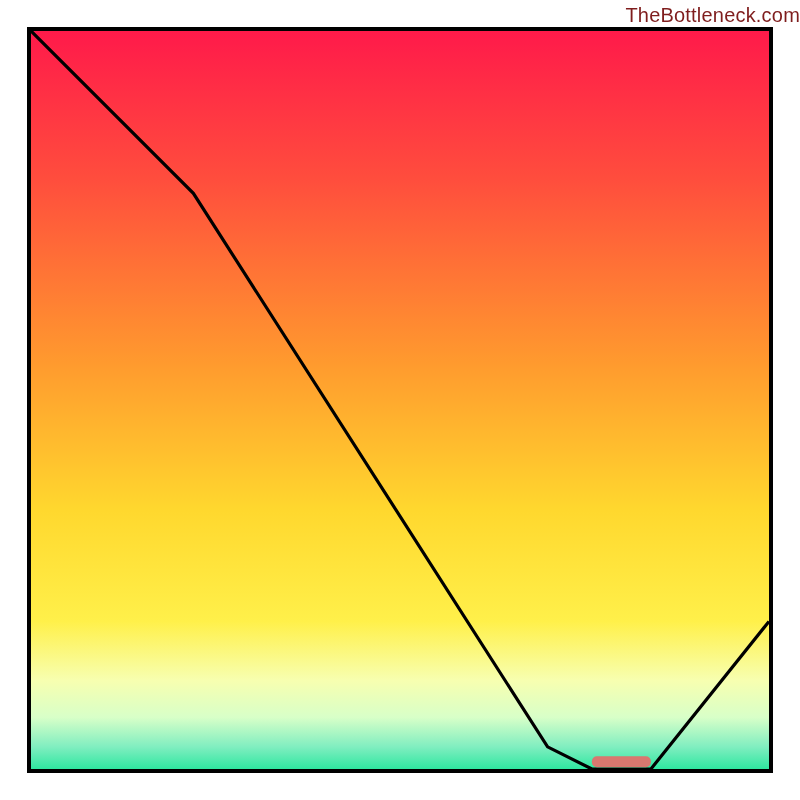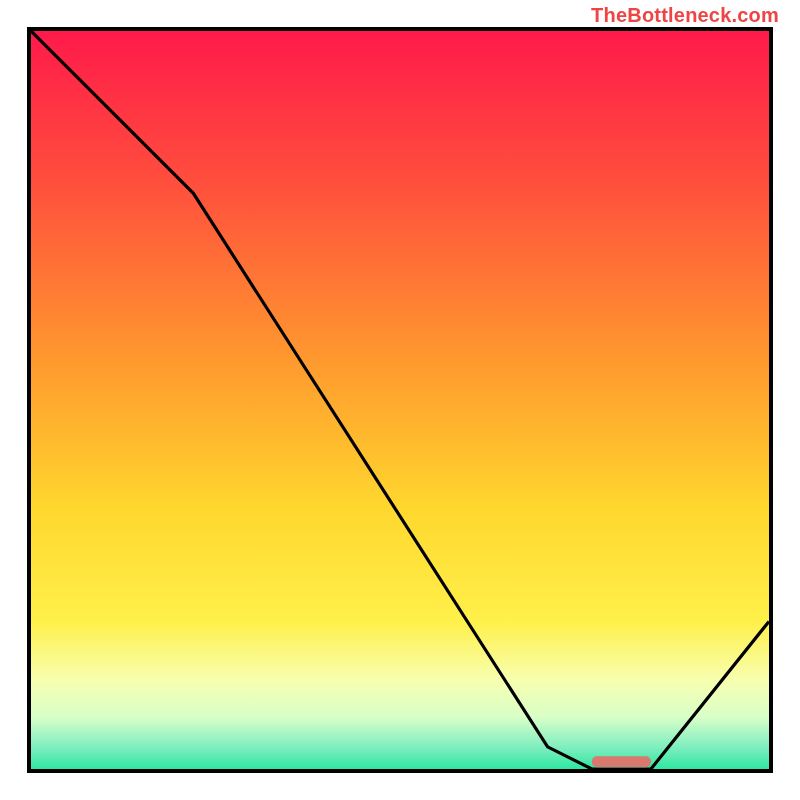--- a/index.html
+++ b/index.html
@@ -7,24 +7,24 @@
     padding: 0;
     width: 800px;
     height: 800px;
     background: #ffffff;
     font-family: Arial, Helvetica, sans-serif;
     position: relative;
   }
   .attribution {
     position: absolute;
     top: 4px;
-    right: 21px;
+    right: 0;
     font-size: 20px;
-    font-weight: bold;
-    color: #ef4444;
+    font-weight: normal;
+    color: #7f1d1d;
     letter-spacing: 0.2px;
   }
   .chart-frame {
     position: absolute;
     left: 27px;
     top: 27px;
     width: 746px;
     height: 746px;
     border: 4px solid #000;
     box-sizing: border-box;

